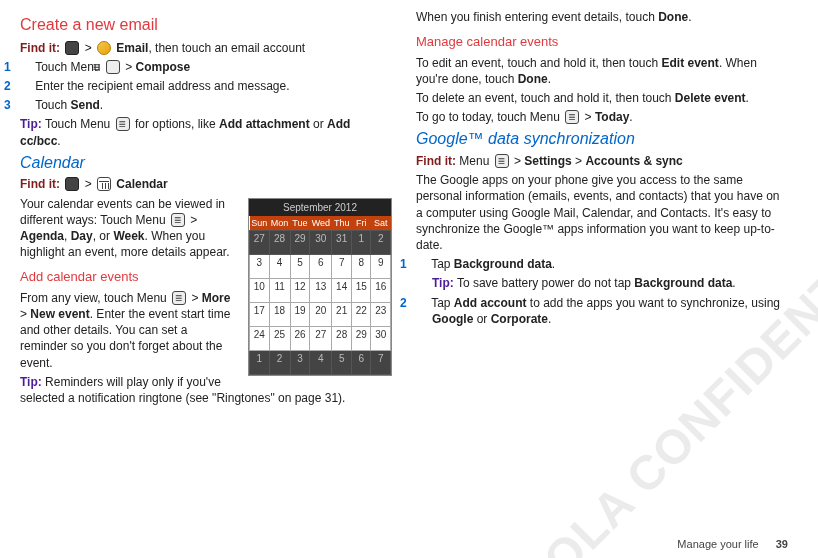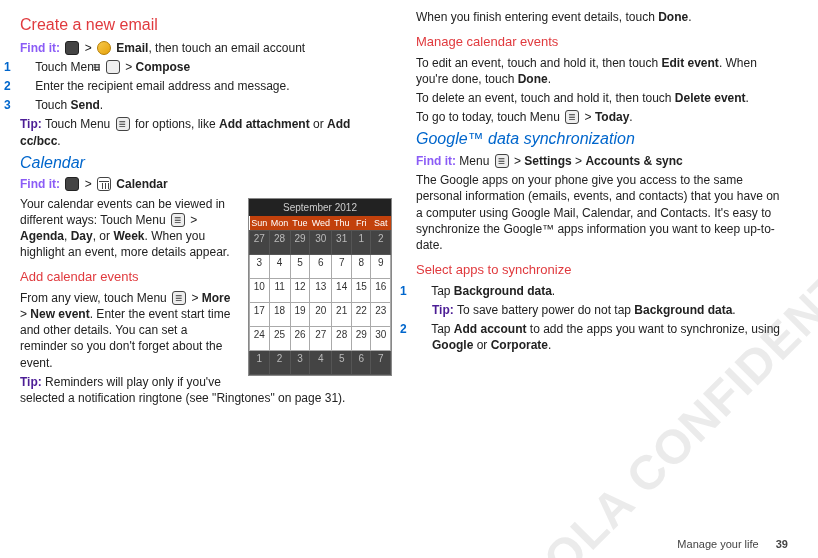--- a/index.html
+++ b/index.html
@@ -24,21 +24,21 @@
     white-space: nowrap;
     letter-spacing: 1px;
   }
   .wm1 { left: 30px; top: 230px; }
   .wm2 { left: 440px; top: 230px; }
   .columns { display: flex; gap: 24px; }
   .col { flex: 1; }
   .h-blue { color: #0066cc; font-size: 16px; font-weight: normal; margin: 2px 0 3px 0; font-style: italic; }
   .h-red  { color: #e03a3e; font-size: 13px; font-weight: normal; margin: 8px 0 4px 0; }
   .h-red.big { font-size: 16px; }
-  .findit { color: #8b5cf6; font-weight: bold; }
+  .findit { color: #7f1d1d; font-weight: bold; }
   .tip { color: #4c1d95; font-weight: bold; }
   .bold { font-weight: bold; }
   .bluestep { color: #0066cc; font-weight: bold; display:inline-block; width:12px; }
   p { margin: 3px 0; }
   .icon-menu, .icon-apps, .icon-email, .icon-cal {
     display: inline-block;
     width: 14px; height: 14px;
     vertical-align: -3px;
     border: 1px solid #444;
     border-radius: 3px;
@@ -225,21 +225,20 @@
     <p>
       <span>To go to today, touch Menu </span><span class="icon-menu"></span><span> &gt; </span><span class="bold">Today</span><span>.</span>
     </p>
 
     <div class="h-blue">Google™ data synchronization</div>
     <p>
       <span class="findit">Find it:</span><span> Menu </span><span class="icon-menu"></span><span> &gt; </span><span class="bold">Settings</span><span> &gt; </span><span class="bold">Accounts &amp; sync</span>
     </p>
     <p>The Google apps on your phone give you access to the same personal information (emails, events, and contacts) that you have on a computer using Google Mail, Calendar, and Contacts. It's easy to synchronize the Google™ apps information you want to keep up-to-date.</p>
 
-    <div class="h-red">Select apps to synchronize</div>
     <p class="step">
       <span class="bluestep">1</span>
       <span>Tap </span><span class="bold">Background data</span><span>.</span>
     </p>
     <p style="padding-left:16px">
       <span class="tip">Tip:</span><span> To save battery power do not tap </span><span class="bold">Background data</span><span>.</span>
     </p>
     <p class="step">
       <span class="bluestep">2</span>
       <span>Tap </span><span class="bold">Add account</span><span> to add the apps you want to synchronize, using </span><span class="bold">Google</span><span> or </span><span class="bold">Corporate</span><span>.</span>

